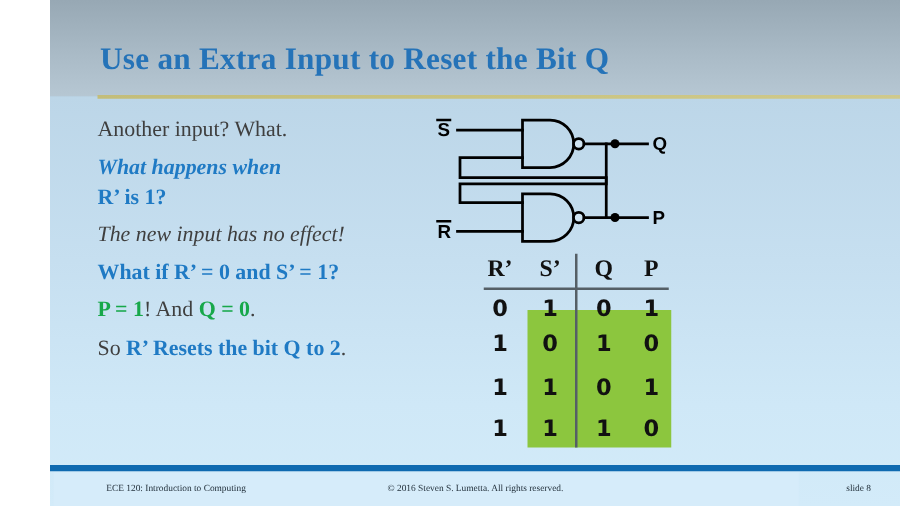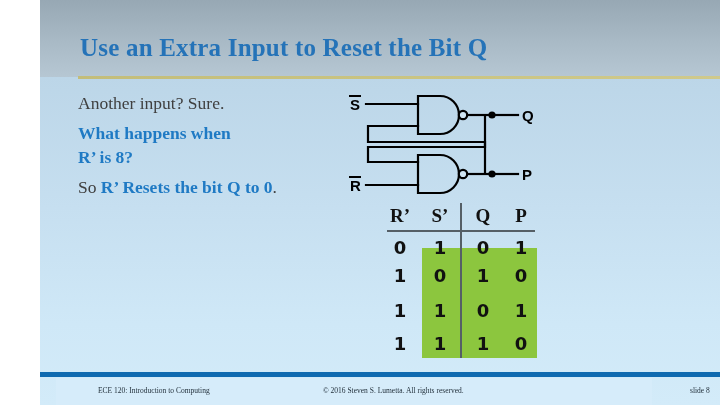--- a/index.html
+++ b/index.html
@@ -52,21 +52,21 @@
   
   #text-col {
     position: absolute;
     left: 38px; top: 92px;
     width: 275px;
     color: #3f3f3f;
     font-size: 17.5px;
     line-height: 1.33;
   }
   .line { margin-bottom: 3px; white-space: nowrap; }
-  .line.tight { margin-bottom: 0px; }
+  .line.tight { margin-bottom: 0px; font-style: italic; }
   .blue { color: #1f7ac4; font-weight: bold; }
   .green { color: #17a84a; font-weight: bold; }
   .gap { margin-top: 7px; }
 
   
   #circuit {
     position: absolute;
     left: 300px; top: 85px;
     width: 230px; height: 120px;
   }
@@ -121,21 +121,21 @@
 
   
   #footer-bar {
     position: absolute;
     left: 0; top: 372px;
     width: 720px; height: 5px;
     background: #0f6ab0;
   }
   #footer {
     position: absolute;
-    left: 16px; top: 378px;
+    left: 3px; top: 378px;
     width: 596px; height: 27px;
     background: #d6ecfa;
   }
   .foot-txt {
     position: absolute;
     font-family: "Liberation Serif", serif;
     font-size: 7.5px;
     color: #23313c;
     white-space: nowrap;
   }
@@ -147,32 +147,37 @@
 
   <div id="top-band"></div>
   <div id="body-bg"></div>
   <div id="gold-rule"></div>
 
   <div id="title">Use an Extra Input to Reset the Bit Q</div>
 
   <div id="text-col">
 
     <div class="line">
-      <span>Another input?  Sure.</span>
+      <span>Another input?  What.</span>
     </div>
 
 
     <div class="line tight gap blue">What happens when</div>
-    <div class="line blue">R’ is 8?</div>
-
-
-
+    <div class="line blue">R’ is 1?</div>
+
+    <div class="line tight gap">The new input has no effect!</div>
+
+    <div class="line blue gap">What if R’ = 0 and S’ = 1?</div>
 
     <div class="line gap">
-      <span>So </span><span class="blue">R’ Resets the bit Q to 0</span><span>.</span>
+      <span class="green">P = 1</span><span>!  And </span><span class="green">Q = 0</span><span>.</span>
+    </div>
+
+    <div class="line gap">
+      <span>So </span><span class="blue">R’ Resets the bit Q to 2</span><span>.</span>
     </div>
   </div>
 
   <div id="circuit">
     <svg width="230" height="120" viewBox="0 0 230 120">
       <g stroke="#000" stroke-width="2.2" fill="none" stroke-linecap="square">
 
         <path d="M 78 11 L 100 11 A 19 19 0 0 1 100 49 L 78 49 Z"></path>
 
         <circle cx="123" cy="30" r="4.2" fill="#cfe4f2"></circle>

